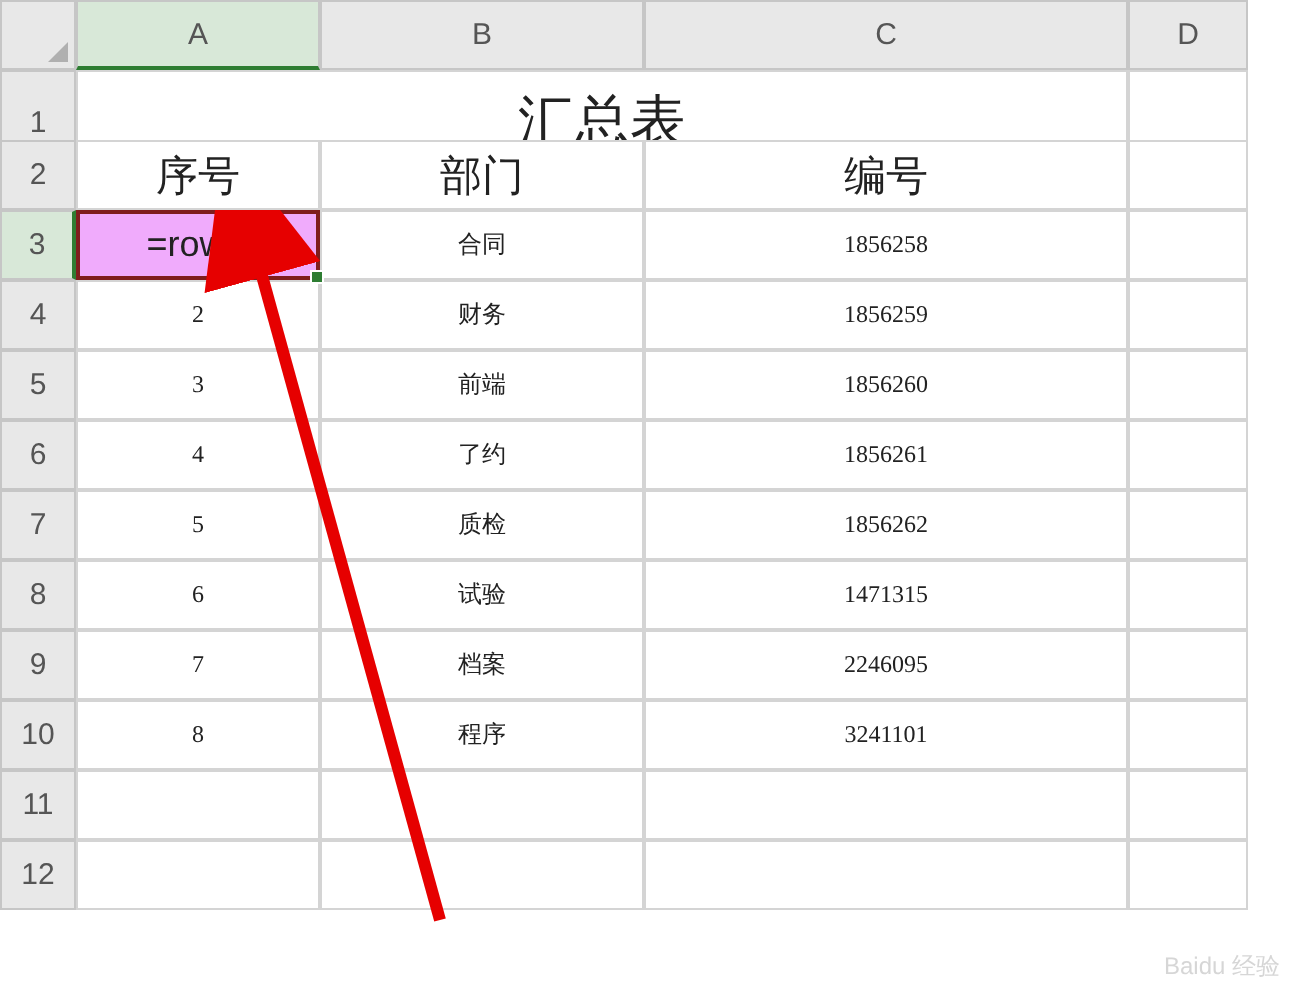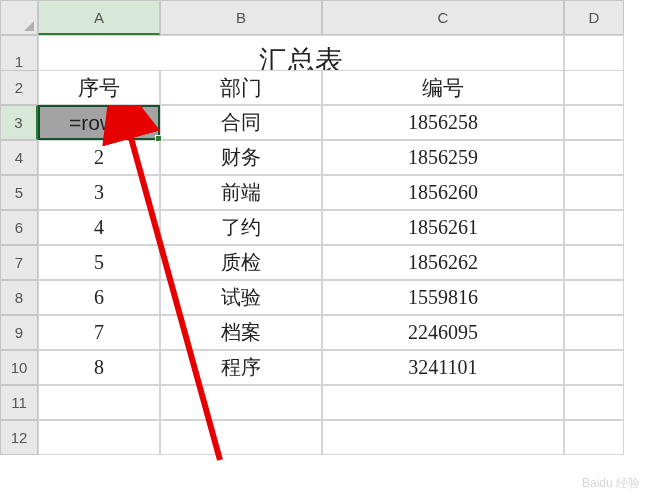--- a/index.html
+++ b/index.html
@@ -62,36 +62,36 @@
       width: 0;
       height: 0;
       border-left: 10px solid transparent;
       border-bottom: 10px solid #b0b0b0;
     }
     .cell {
       border: 1px solid #d4d4d4;
       display: flex;
       align-items: center;
       justify-content: center;
-      font-size: 20px;
+      font-size: 12px;
       color: #222;
       background: #fff;
     }
     .title-cell {
       grid-column: 2 / 5;
       font-size: 28px;
     }
     .hdr-row-cell {
       font-size: 21px;
     }
     .active-cell {
-      border: 2px solid #14532d;
-      background: #a3a3a3;
-      font-family: Arial, sans-serif;
-      font-size: 21px;
+      border: 2px solid #7f1d1d;
+      background: #f0abfc;
+      font-family: Arial, sans-serif;
+      font-size: 18px;
       color: #222;
       position: relative;
       z-index: 2;
     }
     .fill-handle {
       position: absolute;
       right: -4px;
       bottom: -4px;
       width: 7px;
       height: 7px;
@@ -169,21 +169,21 @@
 
   <div class="row-hdr">7</div>
   <div class="cell">5</div>
   <div class="cell">质检</div>
   <div class="cell">1856262</div>
   <div class="cell"></div>
 
   <div class="row-hdr">8</div>
   <div class="cell">6</div>
   <div class="cell">试验</div>
-  <div class="cell">1559816</div>
+  <div class="cell">1471315</div>
   <div class="cell"></div>
 
   <div class="row-hdr">9</div>
   <div class="cell">7</div>
   <div class="cell">档案</div>
   <div class="cell">2246095</div>
   <div class="cell"></div>
 
   <div class="row-hdr">10</div>
   <div class="cell">8</div>

